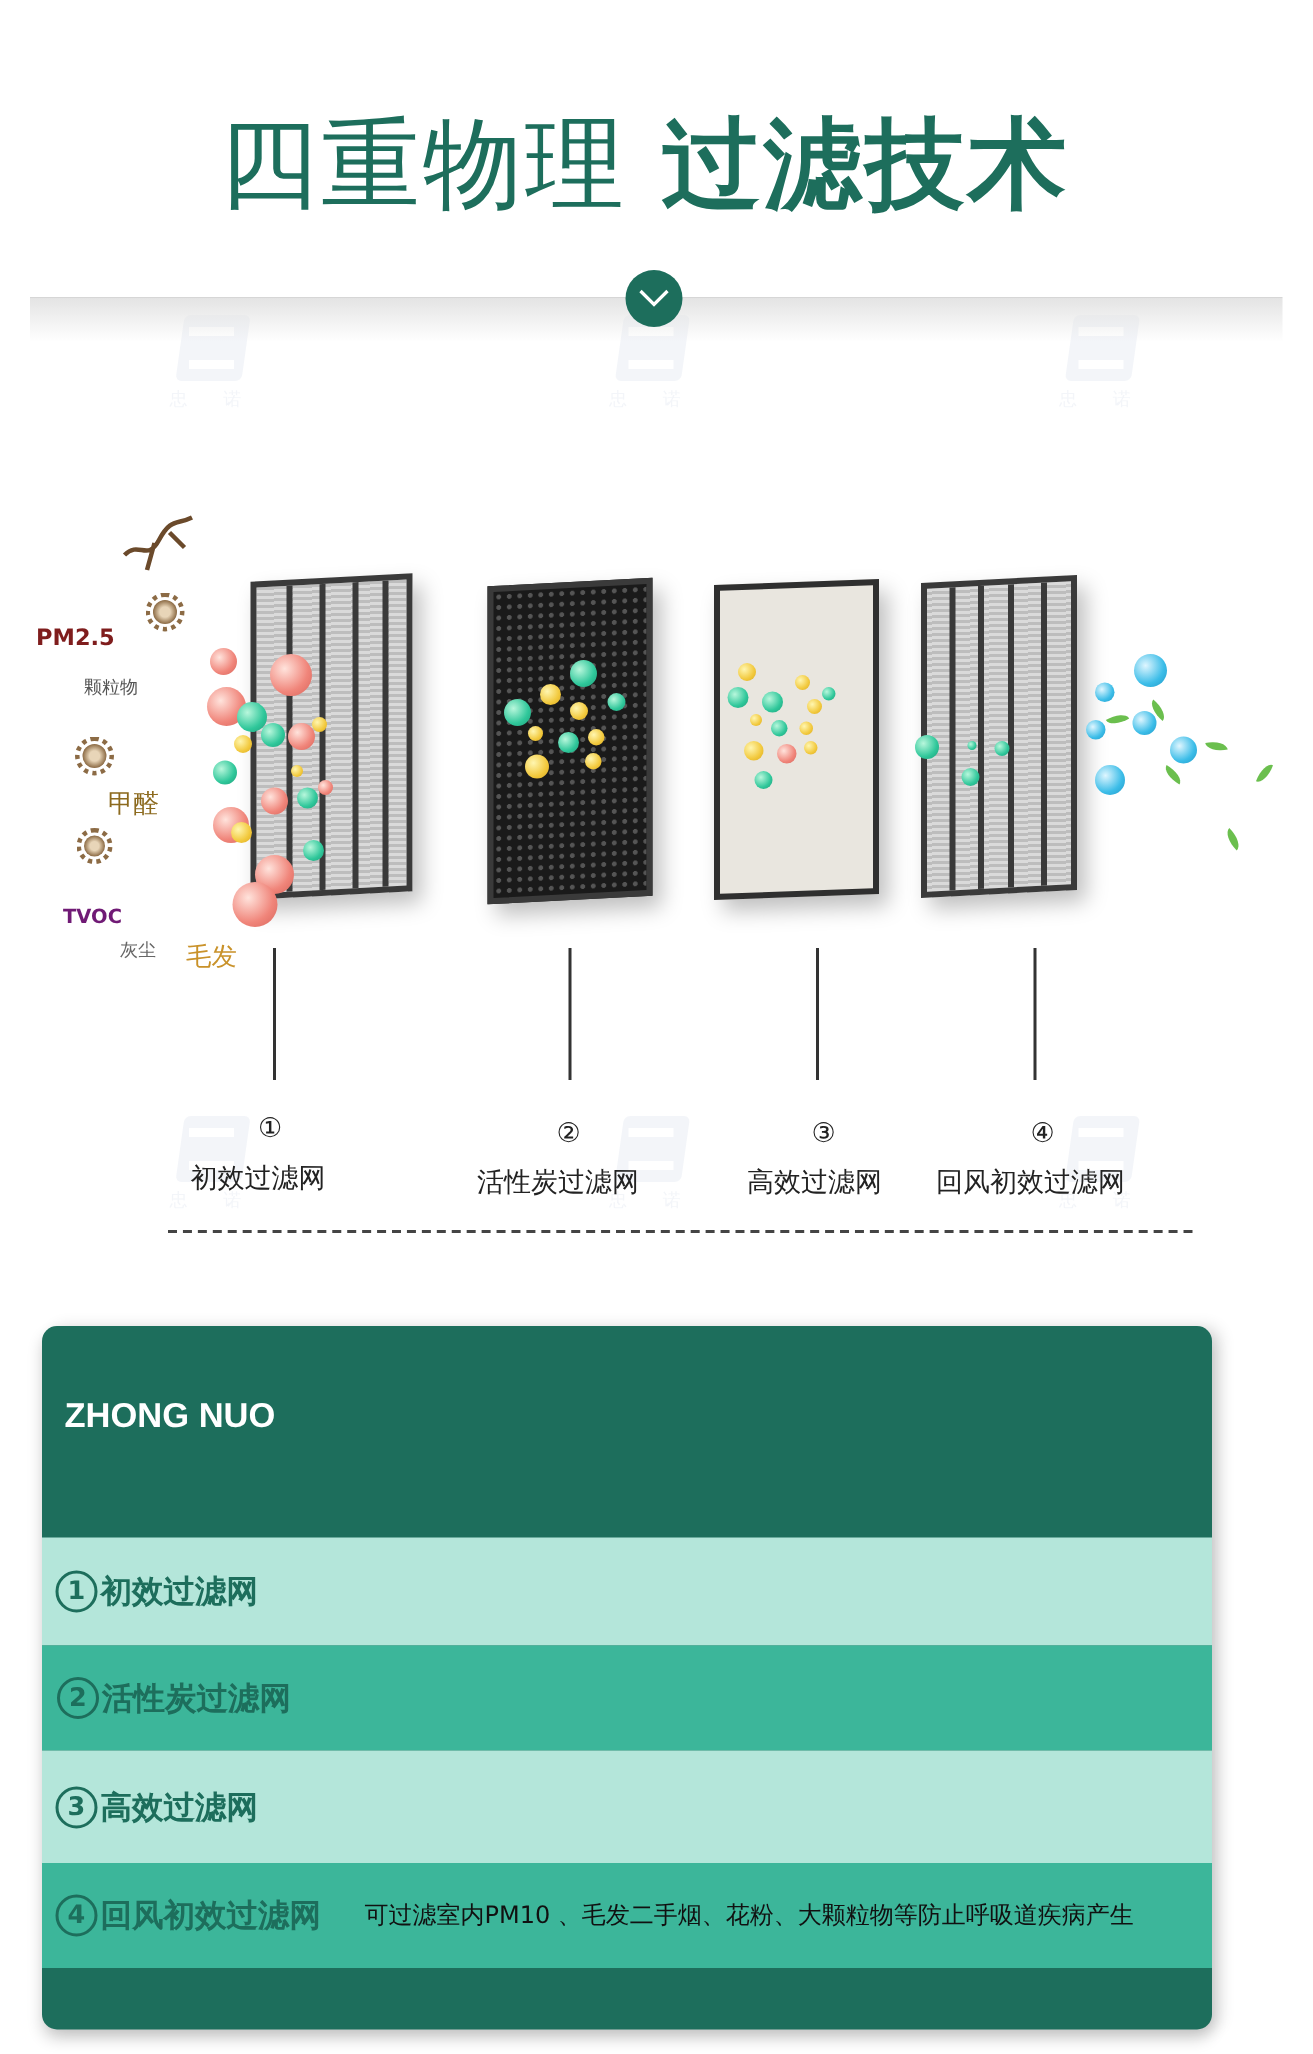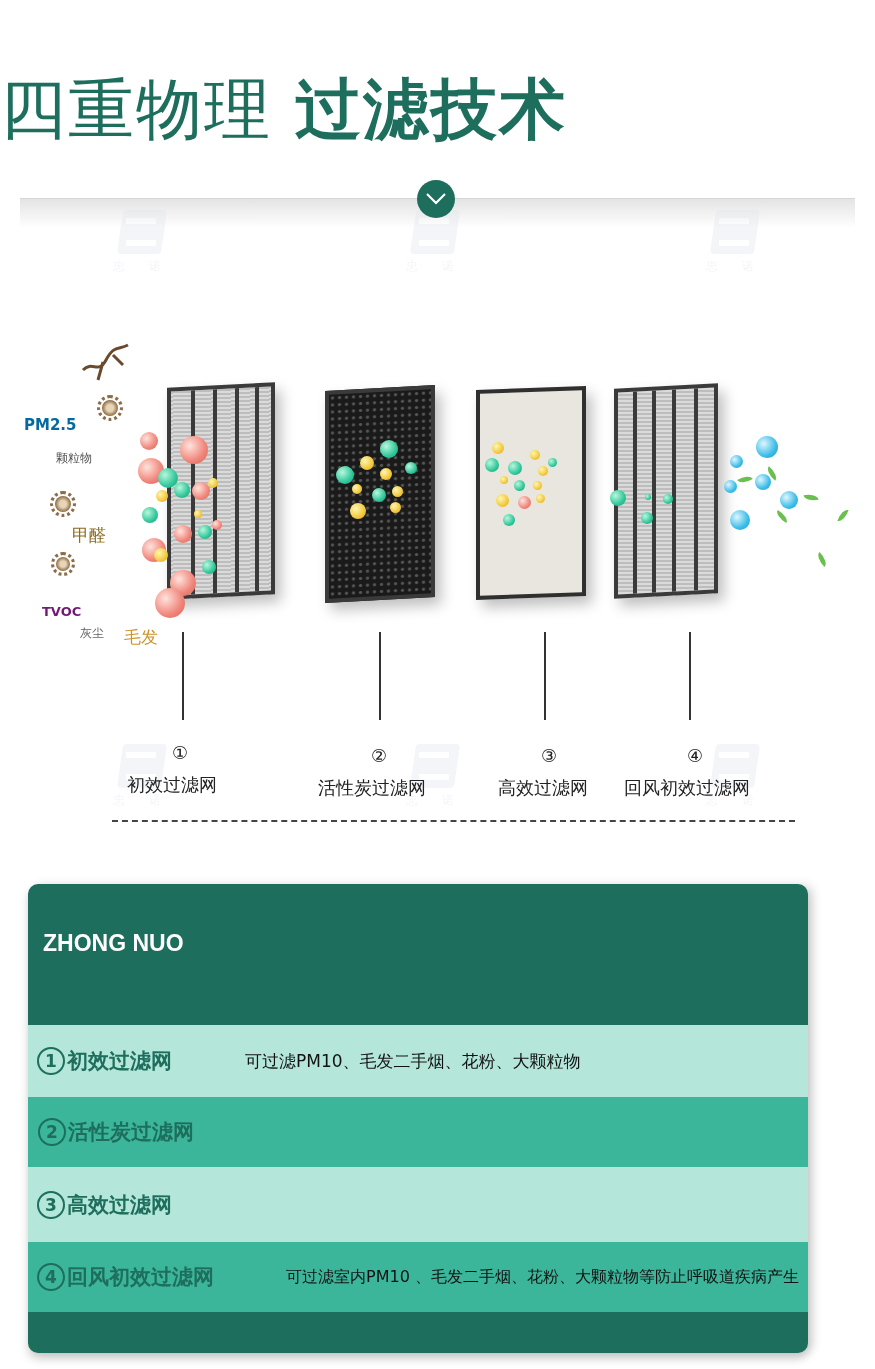--- a/index.html
+++ b/index.html
@@ -6,42 +6,42 @@
   html, body { width: 875px; height: 1369px; background: #ffffff; overflow: hidden; }
   body { position: relative; font-family: "DejaVu Sans", "Liberation Sans", sans-serif; color: #222; }
 
   
   .wm { position: absolute; width: 60px; height: 70px; opacity: 0.12; pointer-events: none; }
   .wm .box { position: absolute; left: 8px; top: 4px; width: 44px; height: 44px; background: #9fb0cf; border-radius: 4px; transform: skewX(-8deg); }
   .wm .z { position: absolute; left: 14px; top: 12px; width: 30px; height: 28px; border-top: 6px solid #fff; border-bottom: 6px solid #fff; }
   .wm .t { position: absolute; left: 0; top: 52px; width: 60px; text-align: center; font-size: 12px; color: #9fb0cf; letter-spacing: 10px; }
 
   
-  .title { position: absolute; top: 70px; left: 0; width: 859px; font-size: 66px; color: #1d6e5c; line-height: 80px; letter-spacing: 2px; }
+  .title { position: absolute; top: 70px; left: 0; width: 859px; text-align: center; font-size: 66px; color: #1d6e5c; line-height: 80px; letter-spacing: 2px; }
   .title .light { font-weight: 300; font-family: "DejaVu Sans", sans-serif; }
   .title .bold { font-weight: 700; }
   .divider-band { position: absolute; top: 198px; left: 20px; width: 835px; height: 30px; background: linear-gradient(#e4e4e4, rgba(255,255,255,0)); border-top: 1px solid #d6d6d6; }
   .chev { position: absolute; top: 180px; left: 417px; width: 38px; height: 38px; border-radius: 50%; background: #1d6e5c; display: flex; align-items: center; justify-content: center; }
   .filter { position: absolute; border: 4px solid #3a3a3a; box-shadow: 6px 8px 14px rgba(0,0,0,0.25); }
   .f1, .f4 { background: repeating-linear-gradient(0deg, #dadada 0 2px, #bdbdbd 2px 4px); }
   .f1 .bar, .f4 .bar { position: absolute; top: 0; bottom: 0; width: 4px; background: #3a3a3a; }
   .f2 { background-color: #1a1a1a; background-image: radial-gradient(circle, #555 1.4px, transparent 1.8px); background-size: 7px 7px; }
   .f3 { background: #e9e6df; border-color: #2f2f2f; }
   .ball { position: absolute; border-radius: 50%; }
   .g { background: radial-gradient(circle at 35% 35%, #b8f7dc, #2fc79a 60%, #1f9c78); }
   .y { background: radial-gradient(circle at 35% 35%, #fff6b0, #f2c93d 60%, #d9a81f); }
   .p { background: radial-gradient(circle at 35% 35%, #ffe3dc, #f0857a 60%, #d7645a); }
   .b { background: radial-gradient(circle at 35% 35%, #dff6ff, #3cbde8 60%, #1f97c6); }
   .leaf { position: absolute; width: 14px; height: 7px; background: #6bbf4e; border-radius: 0 100% 0 100%; }
   .germ { position: absolute; border-radius: 50%; background: radial-gradient(circle, #e8d5b8 30%, #8c6b45 70%); }
   .germ::after { content: ""; position: absolute; inset: -5px; border-radius: 50%; border: 3px dotted #8c6b45; }
   .dust { position: absolute; width: 60px; height: 40px; }
 
   .lbl { position: absolute; white-space: nowrap; }
-  .lbl-pm { left: 24px; top: 416px; font-size: 15px; color: #0369a1; font-weight: 600; text-align: right; }
+  .lbl-pm { left: 24px; top: 416px; font-size: 15px; color: #7f1d1d; font-weight: 600; text-align: right; }
   .lbl-kl { left: 56px; top: 450px; font-size: 12px; color: #555; }
   .lbl-jq { left: 72px; top: 524px; font-size: 17px; color: #8c6a1e; }
   .lbl-tv { left: 42px; top: 604px; font-size: 13px; color: #701a75; font-weight: 700; }
   .lbl-hc { left: 80px; top: 625px; font-size: 12px; color: #666; }
   .lbl-mf { left: 124px; top: 626px; font-size: 17px; color: #c9922a; }
 
   .vline { position: absolute; top: 632px; height: 88px; width: 2px; background: #333; }
 
   .num { position: absolute; font-size: 18px; color: #222; width: 30px; text-align: center; }
   .name { position: absolute; font-size: 18px; color: #222; white-space: nowrap; }
@@ -210,21 +210,20 @@
 <div class="dash"></div>
 
 <div class="card">
   <div class="brand">ZHONG NUO</div>
 
   <div class="row light" style="top:141px;height:72px;">
     <div class="rname" style="margin-left:9px;width:208px;">
       <span class="circ">1</span>
       <span>初效过滤网</span>
     </div>
-    <div class="desc">可过滤PM10、毛发二手烟、花粉、大颗粒物</div>
   </div>
 
   <div class="row mid" style="top:213px;height:70px;">
     <div class="rname" style="margin-left:10px;width:184px;">
       <span class="circ">2</span>
       <span>活性炭过滤网</span>
     </div>
   </div>
 
   <div class="row light" style="top:283px;height:75px;">
@@ -232,15 +231,15 @@
       <span class="circ">3</span>
       <span>高效过滤网</span>
     </div>
   </div>
 
   <div class="row mid" style="top:358px;height:70px;">
     <div class="rname" style="margin-left:9px;width:206px;">
       <span class="circ">4</span>
       <span>回风初效过滤网</span>
     </div>
-    <div class="desc" style="font-size:16px;margin-left:43px;">可过滤室内PM10 、毛发二手烟、花粉、大颗粒物等防止呼吸道疾病产生</div>
+    <div class="desc" style="font-size:16px;">可过滤室内PM10 、毛发二手烟、花粉、大颗粒物等防止呼吸道疾病产生</div>
   </div>
 </div>
 
 </body></html>

